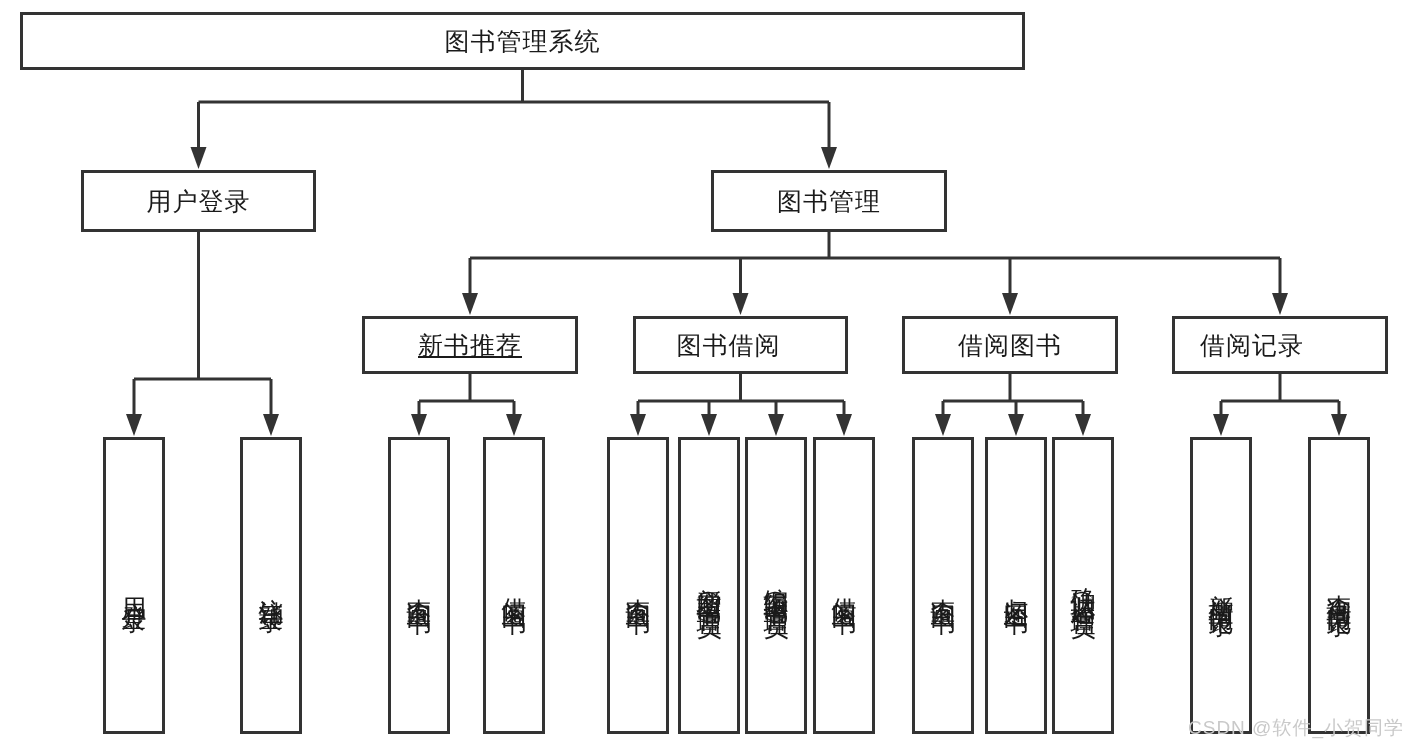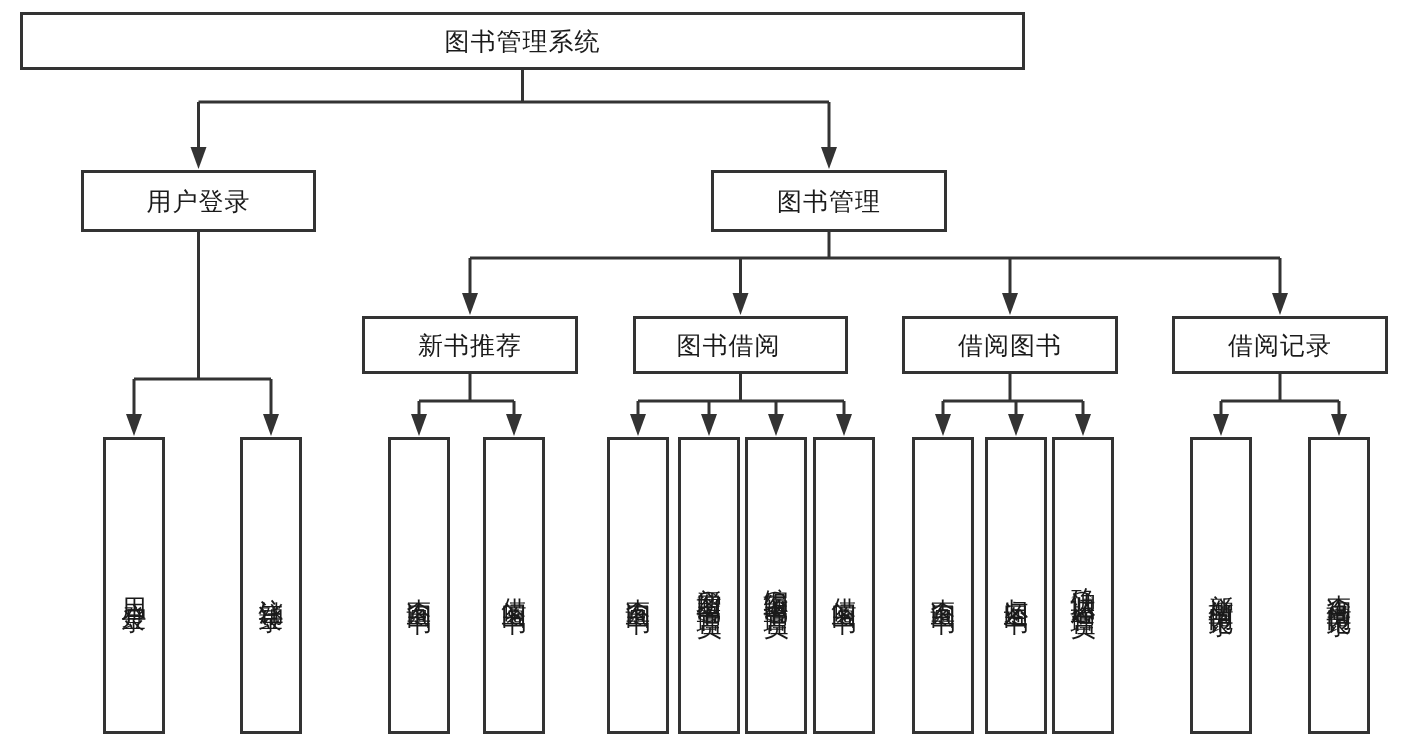--- a/index.html
+++ b/index.html
@@ -153,31 +153,32 @@
         <rect class="box-rect" x="986.5" y="438.5" width="59" height="294"></rect>
         <rect class="box-rect" x="1053.5" y="438.5" width="59" height="294"></rect>
         <rect class="box-rect" x="1191.5" y="438.5" width="59" height="294"></rect>
         <rect class="box-rect" x="1309.5" y="438.5" width="59" height="294"></rect>
       </g>
   </svg>
   <div id="labels-layer">
       <div class="node-label horizontal" style="left: 20px; top: 12px; width: 1005px; height: 58px;">图书管理系统</div>
       <div class="node-label horizontal" style="left: 81px; top: 170px; width: 235px; height: 62px;">用户登录</div>
       <div class="node-label horizontal" style="left: 711px; top: 170px; width: 236px; height: 62px;">图书管理</div>
-      <div class="node-label horizontal" style="left: 362px; top: 316px; width: 216px; height: 58px;">新书推荐</div>
+      <div class="node-label horizontal" style="left: 362px; top: 316px; width: 216px; height: 58px; text-decoration: underline;">新书推荐</div>
       <div class="node-label horizontal" style="left: 633px; top: 316px; width: 191px; height: 58px;">图书借阅</div>
       <div class="node-label horizontal" style="left: 902px; top: 316px; width: 216px; height: 58px;">借阅图书</div>
-      <div class="node-label horizontal" style="left: 1172px; top: 316px; width: 216px; height: 58px;">借阅记录</div>
+      <div class="node-label horizontal" style="left: 1144px; top: 316px; width: 216px; height: 58px;">借阅记录</div>
       <div class="node-label vertical" style="left: 103px; top: 437px; width: 62px; height: 297px;">用户登录</div>
       <div class="node-label vertical" style="left: 240px; top: 437px; width: 62px; height: 297px;">注销登录</div>
       <div class="node-label vertical" style="left: 388px; top: 437px; width: 62px; height: 297px;">查询图书</div>
       <div class="node-label vertical" style="left: 483px; top: 437px; width: 62px; height: 297px;">借阅图书</div>
       <div class="node-label vertical" style="left: 607px; top: 437px; width: 62px; height: 297px;">查询图书</div>
       <div class="node-label vertical" style="left: 678px; top: 437px; width: 62px; height: 297px;">新增图书（管理员）</div>
       <div class="node-label vertical" style="left: 745px; top: 437px; width: 62px; height: 297px;">编辑图书（管理员）</div>
       <div class="node-label vertical" style="left: 813px; top: 437px; width: 62px; height: 297px;">借阅图书</div>
       <div class="node-label vertical" style="left: 912px; top: 437px; width: 62px; height: 297px;">查询图书</div>
       <div class="node-label vertical" style="left: 985px; top: 437px; width: 62px; height: 297px;">归还图书</div>
       <div class="node-label vertical" style="left: 1052px; top: 437px; width: 62px; height: 297px;">确认归还（管理员）</div>
       <div class="node-label vertical" style="left: 1190px; top: 437px; width: 62px; height: 297px;">新增借阅记录</div>
       <div class="node-label vertical" style="left: 1308px; top: 437px; width: 62px; height: 297px;">查询借阅记录</div>
     </div>
+  <div class="watermark" id="watermark" style="left: 1188px; top: 715px;">CSDN @软件_小贺同学</div>
 </div>
 
 </body></html>

